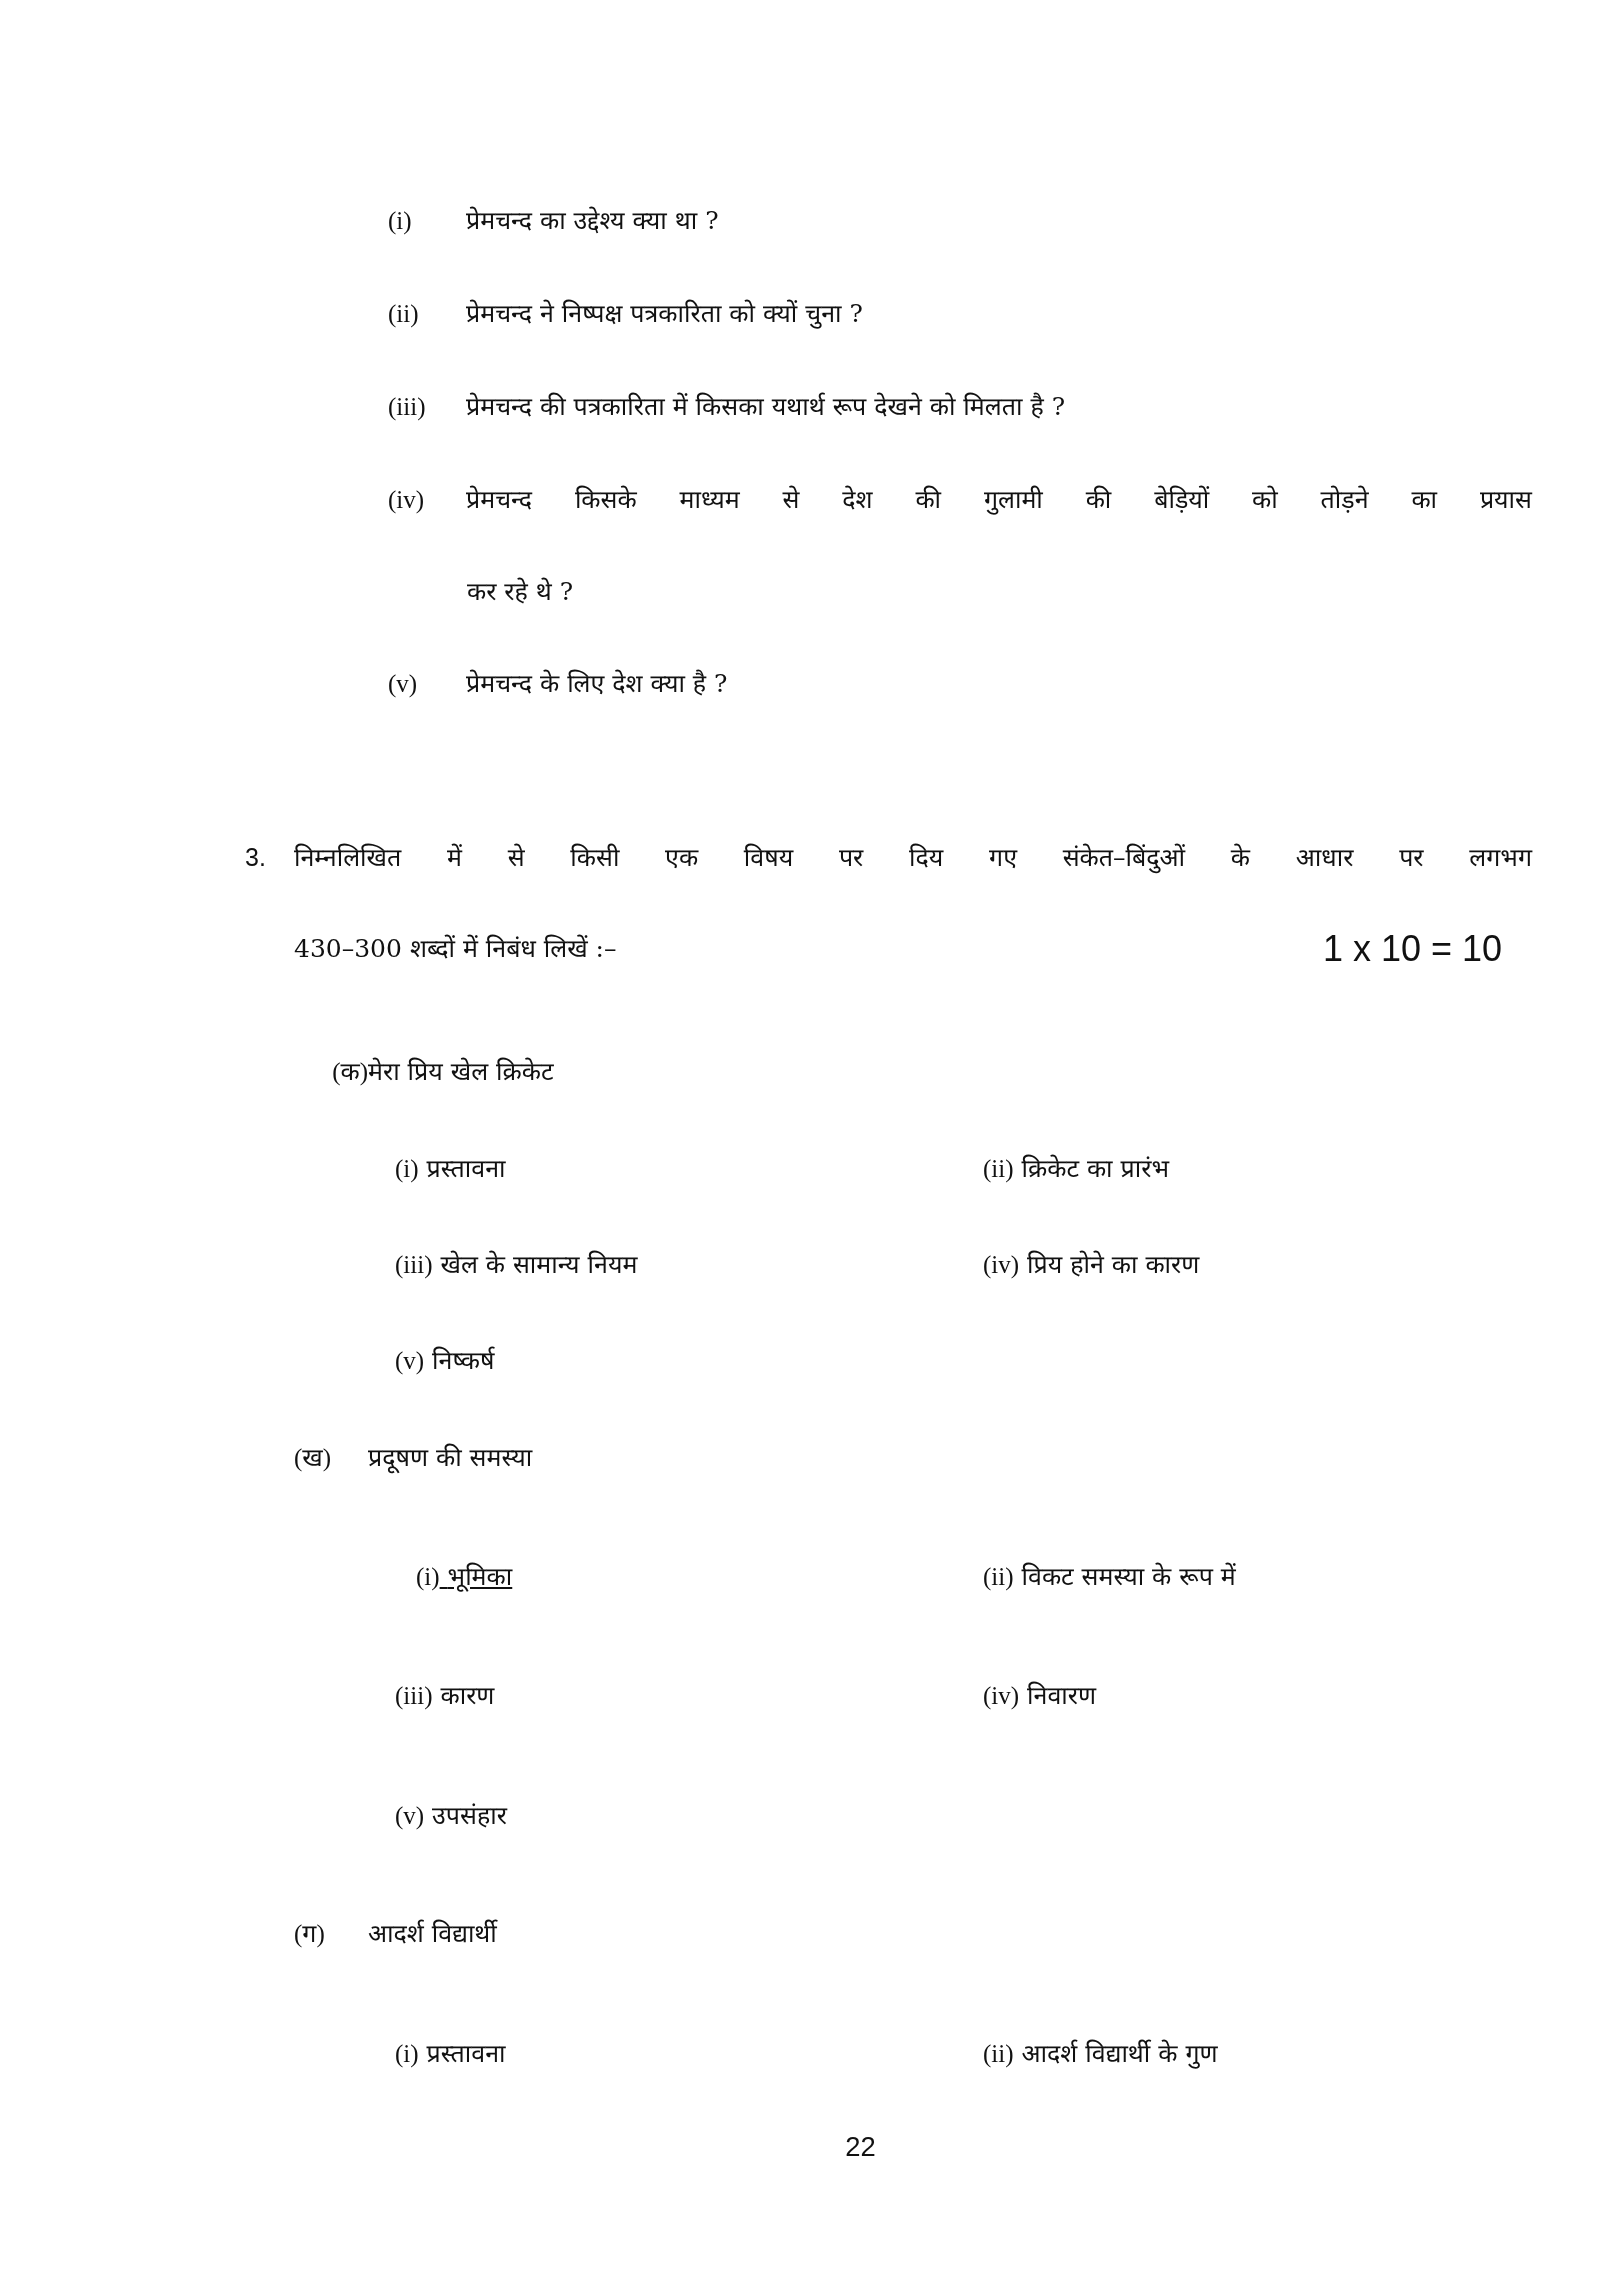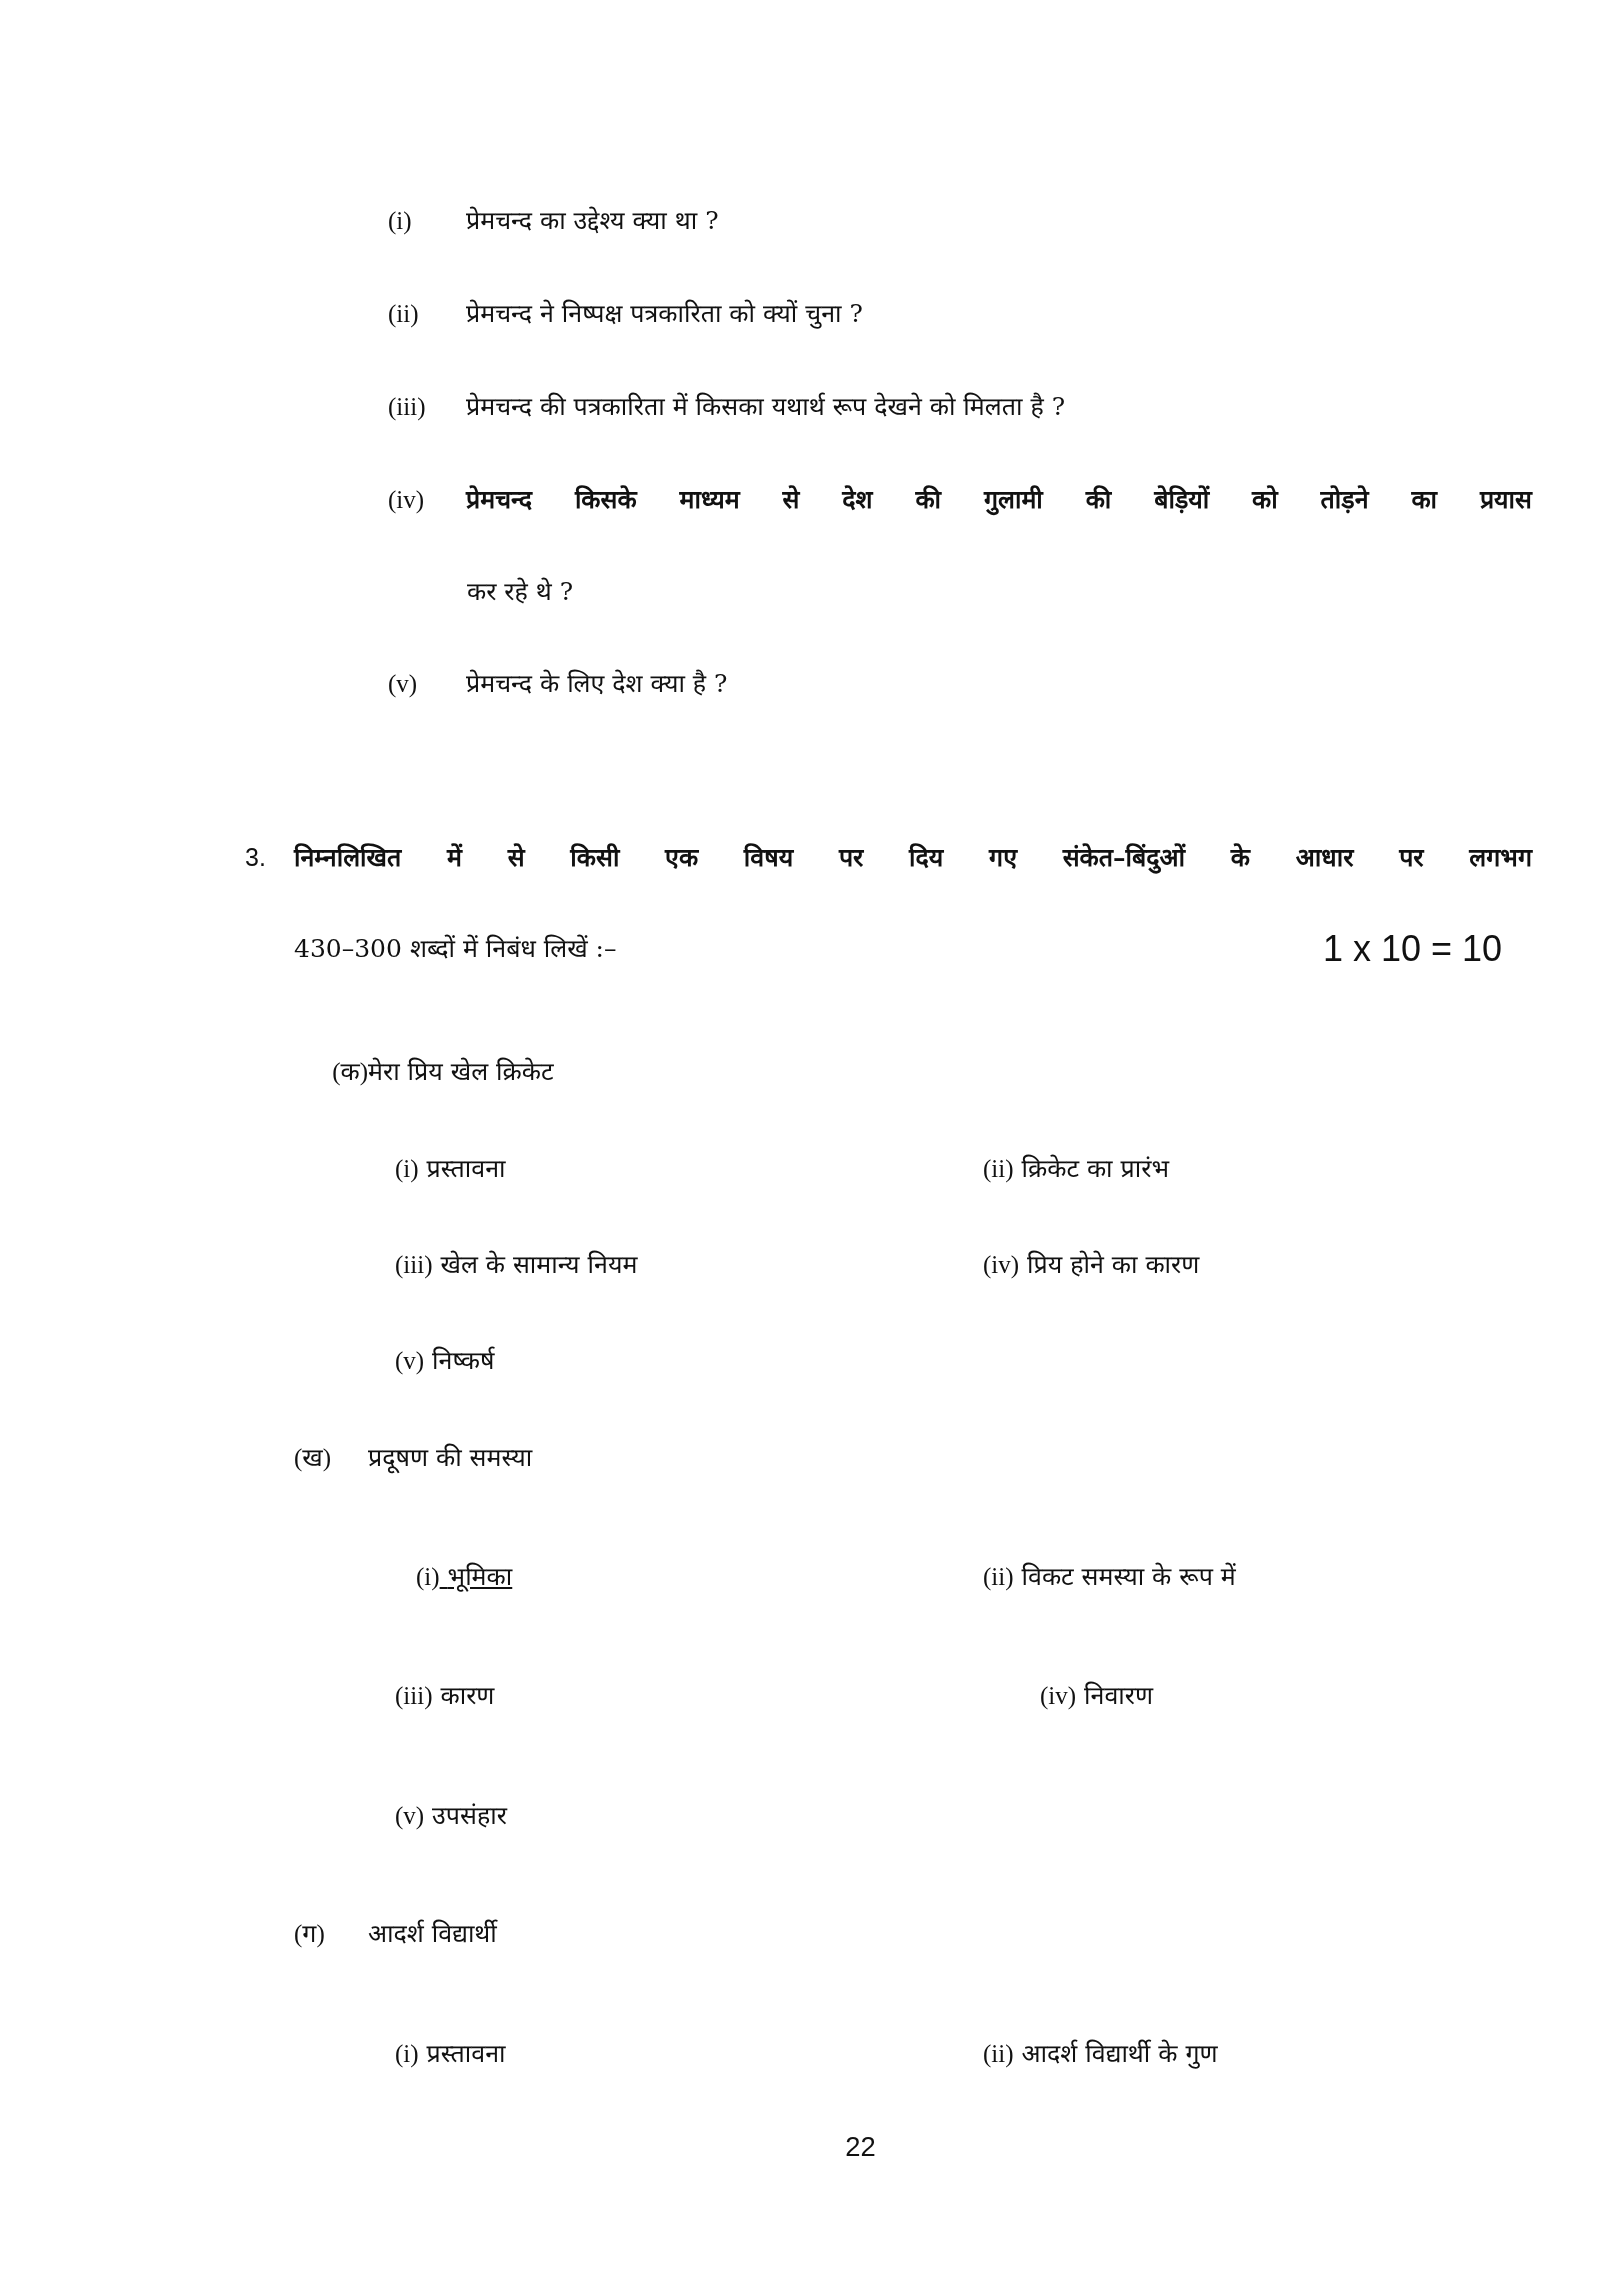--- a/index.html
+++ b/index.html
@@ -1,20 +1,20 @@
 <!DOCTYPE html>
 <html><head>
 <meta charset="utf-8">
 <style>
   html, body { margin: 0; padding: 0; background: #ffffff; }
   body { width: 1621px; height: 2292px; position: relative; overflow: hidden; color: #111111;
          font-family: "DejaVu Serif", "Liberation Serif", serif; }
   .line { position: absolute; white-space: nowrap; font-size: 25px; line-height: 47px; }
   .num { display: inline-block; font-family: "Liberation Serif", serif; }
-  .just { text-align: justify; text-align-last: justify; white-space: normal; font-weight: bold; }
+  .just { text-align: justify; text-align-last: justify; white-space: normal; }
   .sans { font-family: "Liberation Sans", sans-serif; }
   .pg { font-family: "Liberation Sans", sans-serif; font-size: 27.4px; }
 </style>
 </head>
 <body>
 
 <div>
 
   <div>
     <div class="line" style="left:388px; top:197px;">
@@ -75,21 +75,21 @@
       </div>
       <div class="line" style="left:416px; top:1553px;text-decoration:underline;">
         <span class="num">(i)</span> <span>भूमिका</span>
       </div>
       <div class="line" style="left:983px; top:1553px;">
         <span class="num">(ii)</span> <span>विकट समस्या के रूप में</span>
       </div>
       <div class="line" style="left:395px; top:1672px;">
         <span class="num">(iii)</span> <span>कारण</span>
       </div>
-      <div class="line" style="left:1040px; top:1672px;">
+      <div class="line" style="left:983px; top:1672px;">
         <span class="num">(iv)</span> <span>निवारण</span>
       </div>
       <div class="line" style="left:395px; top:1792px;">
         <span class="num">(v)</span> <span>उपसंहार</span>
       </div>
     </div>
 
     <div>
       <div class="line" style="left:294px; top:1910px;">
         <span class="num" style="width:74px;">(ग)</span><span>आदर्श विद्यार्थी</span>

